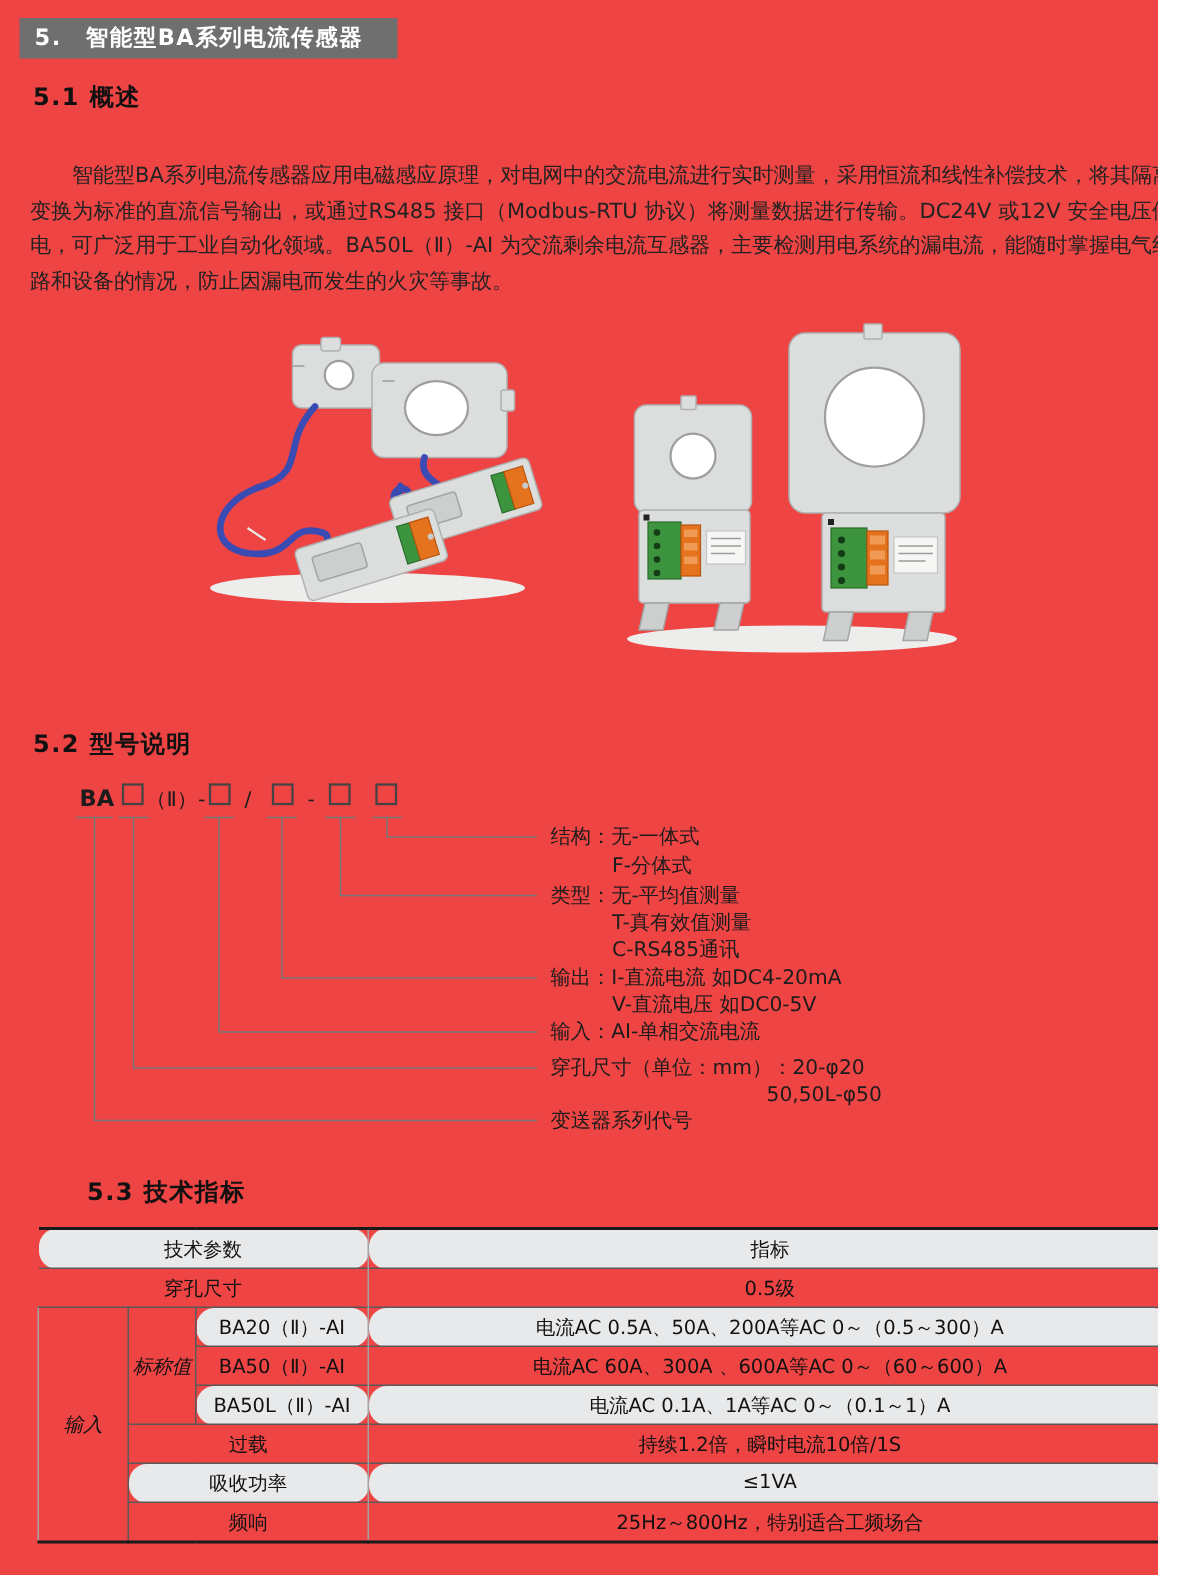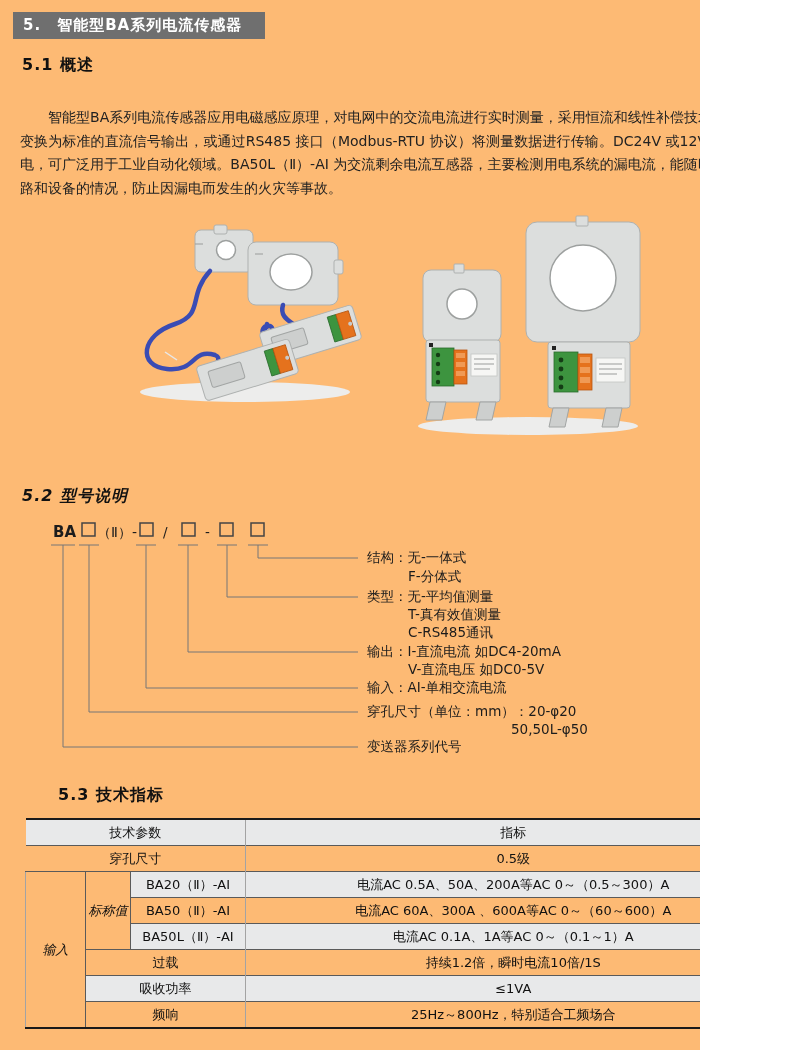--- a/index.html
+++ b/index.html
@@ -1,43 +1,43 @@
 <!DOCTYPE html>
 <html><head>
 <meta charset="utf-8">
 <style>
   html,body{margin:0;padding:0;background:#fff;}
-  #page{position:relative;width:700px;height:1050px;background:#fdba74;
+  #page{position:relative;width:772px;height:1050px;background:#ef4444;
         font-family:"DejaVu Sans",sans-serif;color:#1c1c1c;overflow:hidden;}
   .abs{position:absolute;}
   
   .hbar{left:13px;top:12px;width:252px;height:27px;background:#6f6f6f;
         color:#ffffff;font-size:15px;font-weight:bold;line-height:27px;
         padding-left:10px;box-sizing:border-box;letter-spacing:1px;}
   
   .h2{font-size:16px;font-weight:bold;color:#111;letter-spacing:1px;}
   #h51{left:22px;top:55px;}
-  #h52{left:22px;top:486px;font-style:italic;}
+  #h52{left:22px;top:486px;}
   #h53{left:22px;top:785px;margin-left:36px;}
   
   #para{left:20px;top:106px;width:762px;font-size:14px;line-height:23.5px;
         text-align:justify;text-indent:2em;color:#222;}
   
   #photoL{left:115px;top:224px;}
   #photoR{left:408px;top:214px;}
   
   #diagram{left:40px;top:512px;}
   .dline{stroke:#777;stroke-width:1;fill:none;}
   .dbox{fill:none;stroke:#444;stroke-width:1.5;}
   .dtext{font-size:13.5px;fill:#1c1c1c;}
   .dcode{font-size:15px;font-weight:bold;fill:#1c1c1c;}
   
   #spec{left:25px;top:818px;width:755px;border-collapse:collapse;table-layout:fixed;}
   #spec td{border-top:1px solid #5a5a5a;height:25px;padding:0;text-align:center;
-           vertical-align:middle;font-size:13px;color:#111;overflow:hidden;white-space:nowrap;}
+           vertical-align:middle;font-size:13px;color:#111;overflow:hidden;white-space:nowrap;border-radius:12px;}
   #spec{border-top:2px solid #1a1a1a;border-bottom:2px solid #1a1a1a;}
   #spec td.vL{border-left:1px solid #a3a3a3;}
   #spec td.vR{border-right:1px solid #5a5a5a;font-style:italic;}
   #spec td.shade{background:#e8e9ea;}
   
   .body-f{fill:#dcdedd;stroke:#aeb1b0;stroke-width:1;}
   .body-d{fill:#cdcfce;stroke:#a2a5a4;stroke-width:1;}
   .hole{fill:#ffffff;stroke:#9da09f;stroke-width:1.5;}
   .cable{fill:none;stroke:#3a4cb4;stroke-width:4.5;stroke-linecap:round;}
   .green{fill:#3d943f;stroke:#2a6c2c;stroke-width:0.8;}

